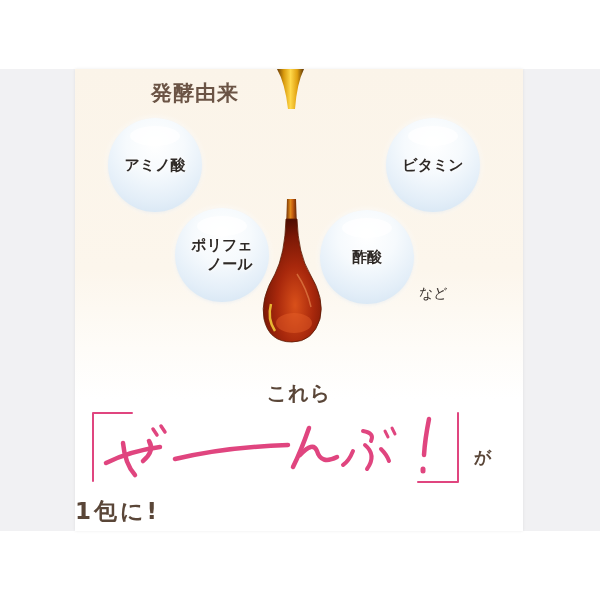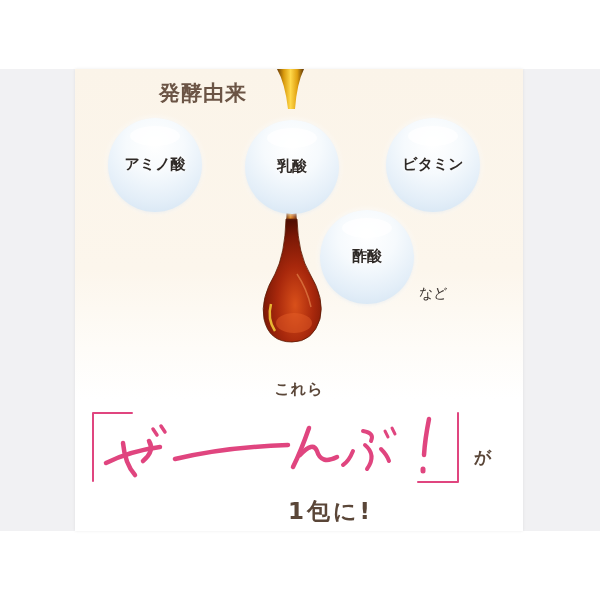--- a/index.html
+++ b/index.html
@@ -15,50 +15,50 @@
   .card {
     position:absolute; left:75px; top:69px; width:448px; height:462px;
     background:linear-gradient(to bottom, #fbf4e9 0px, #fcf6ec 200px, #fefcf8 280px, #ffffff 330px, #ffffff 462px);
     box-shadow: 0 0 3px rgba(0,0,0,0.08);
     overflow:hidden;
   }
   .title {
     position:absolute; top:10px; font-size:21px; font-weight:bold;
     color:#6b5445; letter-spacing:1px; white-space:nowrap;
   }
-  .title.left { left:84px; }
+  .title.left { left:76px; }
   .title.right { left:244px; }
   .stream { position:absolute; left:0; top:0; width:448px; height:300px; }
   .bubble {
     position:absolute; width:94px; height:94px; border-radius:50%;
     background: radial-gradient(circle at 50% 28%, #ffffff 0%, #f6fafd 35%, #e3eef8 70%, #cfe1f1 100%);
     box-shadow: 0 0 6px rgba(255,255,255,0.9), 0 1px 3px rgba(150,175,200,0.25);
-    display:flex; align-items:center; justify-content:center; text-align:right;font-family:Liberation Mono, monospace;
+    display:flex; align-items:center; justify-content:center; text-align:right;
   }
   .bubble::before {
     content:""; position:absolute; left:22px; top:8px; width:50px; height:20px;
     border-radius:50%; background:rgba(255,255,255,0.75);
   }
   .bubble span {
     position:relative; font-size:15px; font-weight:bold; color:#2f2a27;
     line-height:19px; text-shadow: 0 0 4px #fff, 0 0 6px #fff;
   }
   .nado {
     position:absolute; left:344px; top:216px; font-size:14px; font-weight:normal; color:#3a332f;
   }
   .these {
     position:absolute; left:0; width:448px; top:311px; text-align:center;
-    font-size:15px; font-weight:bold; color:#5a4638; letter-spacing:1px;
+    font-size:20px; font-weight:bold; color:#5a4638; letter-spacing:1px;
   }
   .zenbu { position:absolute; left:0; top:320px; width:448px; height:100px; }
   .ga {
     position:absolute; left:399px; top:377px; font-size:17px; font-weight:bold; color:#5a4638;
   }
   .onepack {
-    position:absolute; left:0; width:511px; top:427px; text-align:center;
+    position:absolute; left:0; width:511px; top:427px; text-align:left;
     font-size:23px; font-weight:bold; color:#5a4638; letter-spacing:3px;
   }
 </style>
 </head>
 <body>
 
 <div class="band"></div>
 
 <div class="card">
 
@@ -93,25 +93,28 @@
     <path d="M 196 235 Q 192 250 200 262" stroke="#f7d13a" stroke-width="2.5" fill="none" opacity="0.85"></path>
     <path d="M 222 205 Q 232 220 236 238" stroke="#f6a060" stroke-width="1.5" fill="none" opacity="0.5"></path>
     <ellipse cx="219" cy="254" rx="18" ry="10" fill="#e8622a" opacity="0.45"></ellipse>
   </svg>
 
   <div class="title left">発酵由来</div>
 
   <div class="bubble" style="left:33px; top:49px;">
     <span>アミノ酸</span>
   </div>
-  <div class="bubble" style="left:170px; top:51px;">
-    <span>乳酸</span>
-  </div>
   <div class="bubble" style="left:311px; top:49px;">
     <span>ビタミン</span>
+  </div>
+  <div class="bubble" style="left:100px; top:139px;">
+    <span>
+      <span>ポリフェ</span><br>
+      <span>ノール</span>
+    </span>
   </div>
   <div class="bubble" style="left:245px; top:141px;">
     <span>酢酸</span>
   </div>
 
   <div class="nado">など</div>
 
   <div class="these">これら</div>
 
   <svg class="zenbu" aria-label="「ざーんぶ!」" viewBox="0 0 448 100" width="448" height="100">

